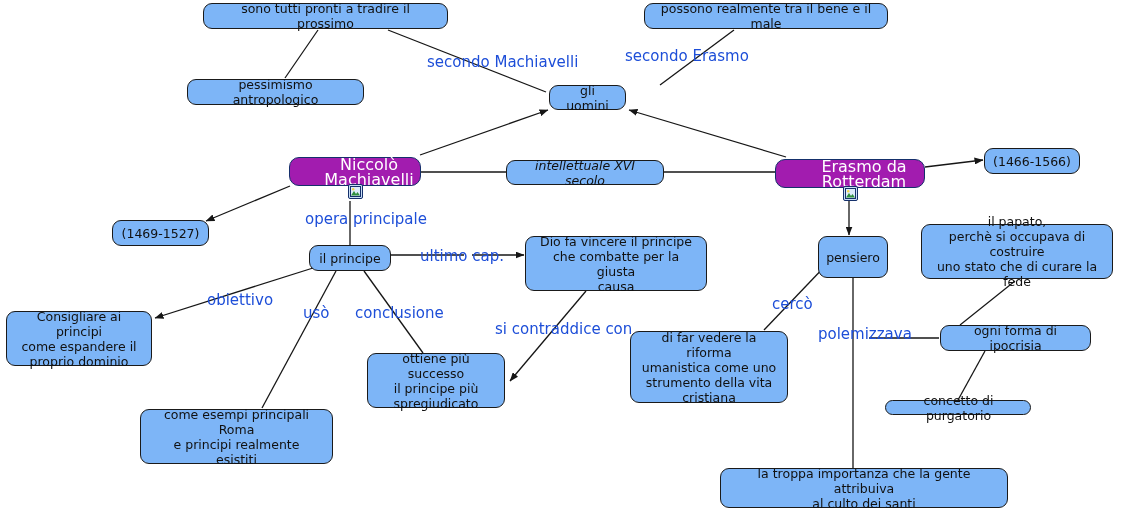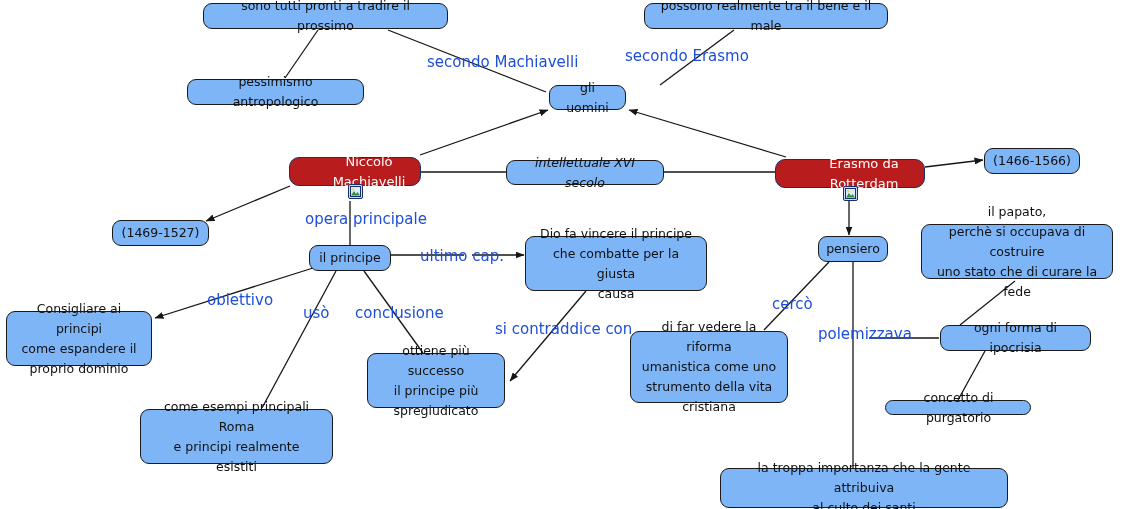--- a/index.html
+++ b/index.html
@@ -27,34 +27,34 @@
     pointer-events: none;
   }
   .node {
     position: absolute;
     box-sizing: border-box;
     border: 1px solid #1a1a1a;
     border-radius: 9px;
     background: #7db5f7;
     color: #111111;
     font-size: 12.5px;
-    line-height: 20px;
+    line-height: 15px;
     text-align: center;
     display: flex;
     align-items: center;
     justify-content: center;
     padding: 2px 7px;
     white-space: pre-line;
   }
   .node.main {
-    background: #b91c1c;
+    background: #a21caf;
     color: #ffffff;
     border: 1px solid #15306b;
     border-radius: 10px;
-    font-size: 13px;
+    font-size: 16px;
     padding-left: 35px;
   }
   .badge {
     position: absolute;
     width: 15px;
     height: 15px;
     border: 1px solid #15306b;
     border-radius: 2px;
     background: #c9def6;
     box-sizing: border-box;
@@ -129,21 +129,21 @@
           <circle cx="3.2" cy="3.2" r="1.2" fill="#f2d54a"></circle>
           <polygon points="1,9.5 4,5 6,8 7.5,6 10,9.5" fill="#2f8f3f"></polygon>
         </svg>
       </div>
       <div class="node" style="left: 984px; top: 148px; width: 96px; height: 26px;"><span>(1466-1566)</span></div>
       <div class="node" style="left: 112px; top: 220px; width: 97px; height: 26px;"><span>(1469-1527)</span></div>
       <div class="node" style="left: 309px; top: 245px; width: 82px; height: 26px;"><span>il principe</span></div>
       <div class="node" style="left: 525px; top: 236px; width: 182px; height: 55px;"><span>Dio fa vincere il principe
 che combatte per la giusta
 causa</span></div>
-      <div class="node" style="left: 818px; top: 236px; width: 70px; height: 26px;"><span>pensiero</span></div>
+      <div class="node" style="left: 818px; top: 236px; width: 70px; height: 42px;"><span>pensiero</span></div>
       <div class="node" style="left: 921px; top: 224px; width: 192px; height: 55px;"><span>il papato,
 perchè si occupava di costruire
 uno stato che di curare la fede</span></div>
       <div class="node" style="left: 6px; top: 311px; width: 146px; height: 55px;"><span>Consigliare ai principi
 come espandere il
 proprio dominio</span></div>
       <div class="node" style="left: 940px; top: 325px; width: 151px; height: 26px; justify-content: center;"><span>ogni forma di ipocrisia</span></div>
       <div class="node" style="left: 367px; top: 353px; width: 138px; height: 55px;"><span>ottiene più successo
 il principe più
 spregiudicato</span></div>

